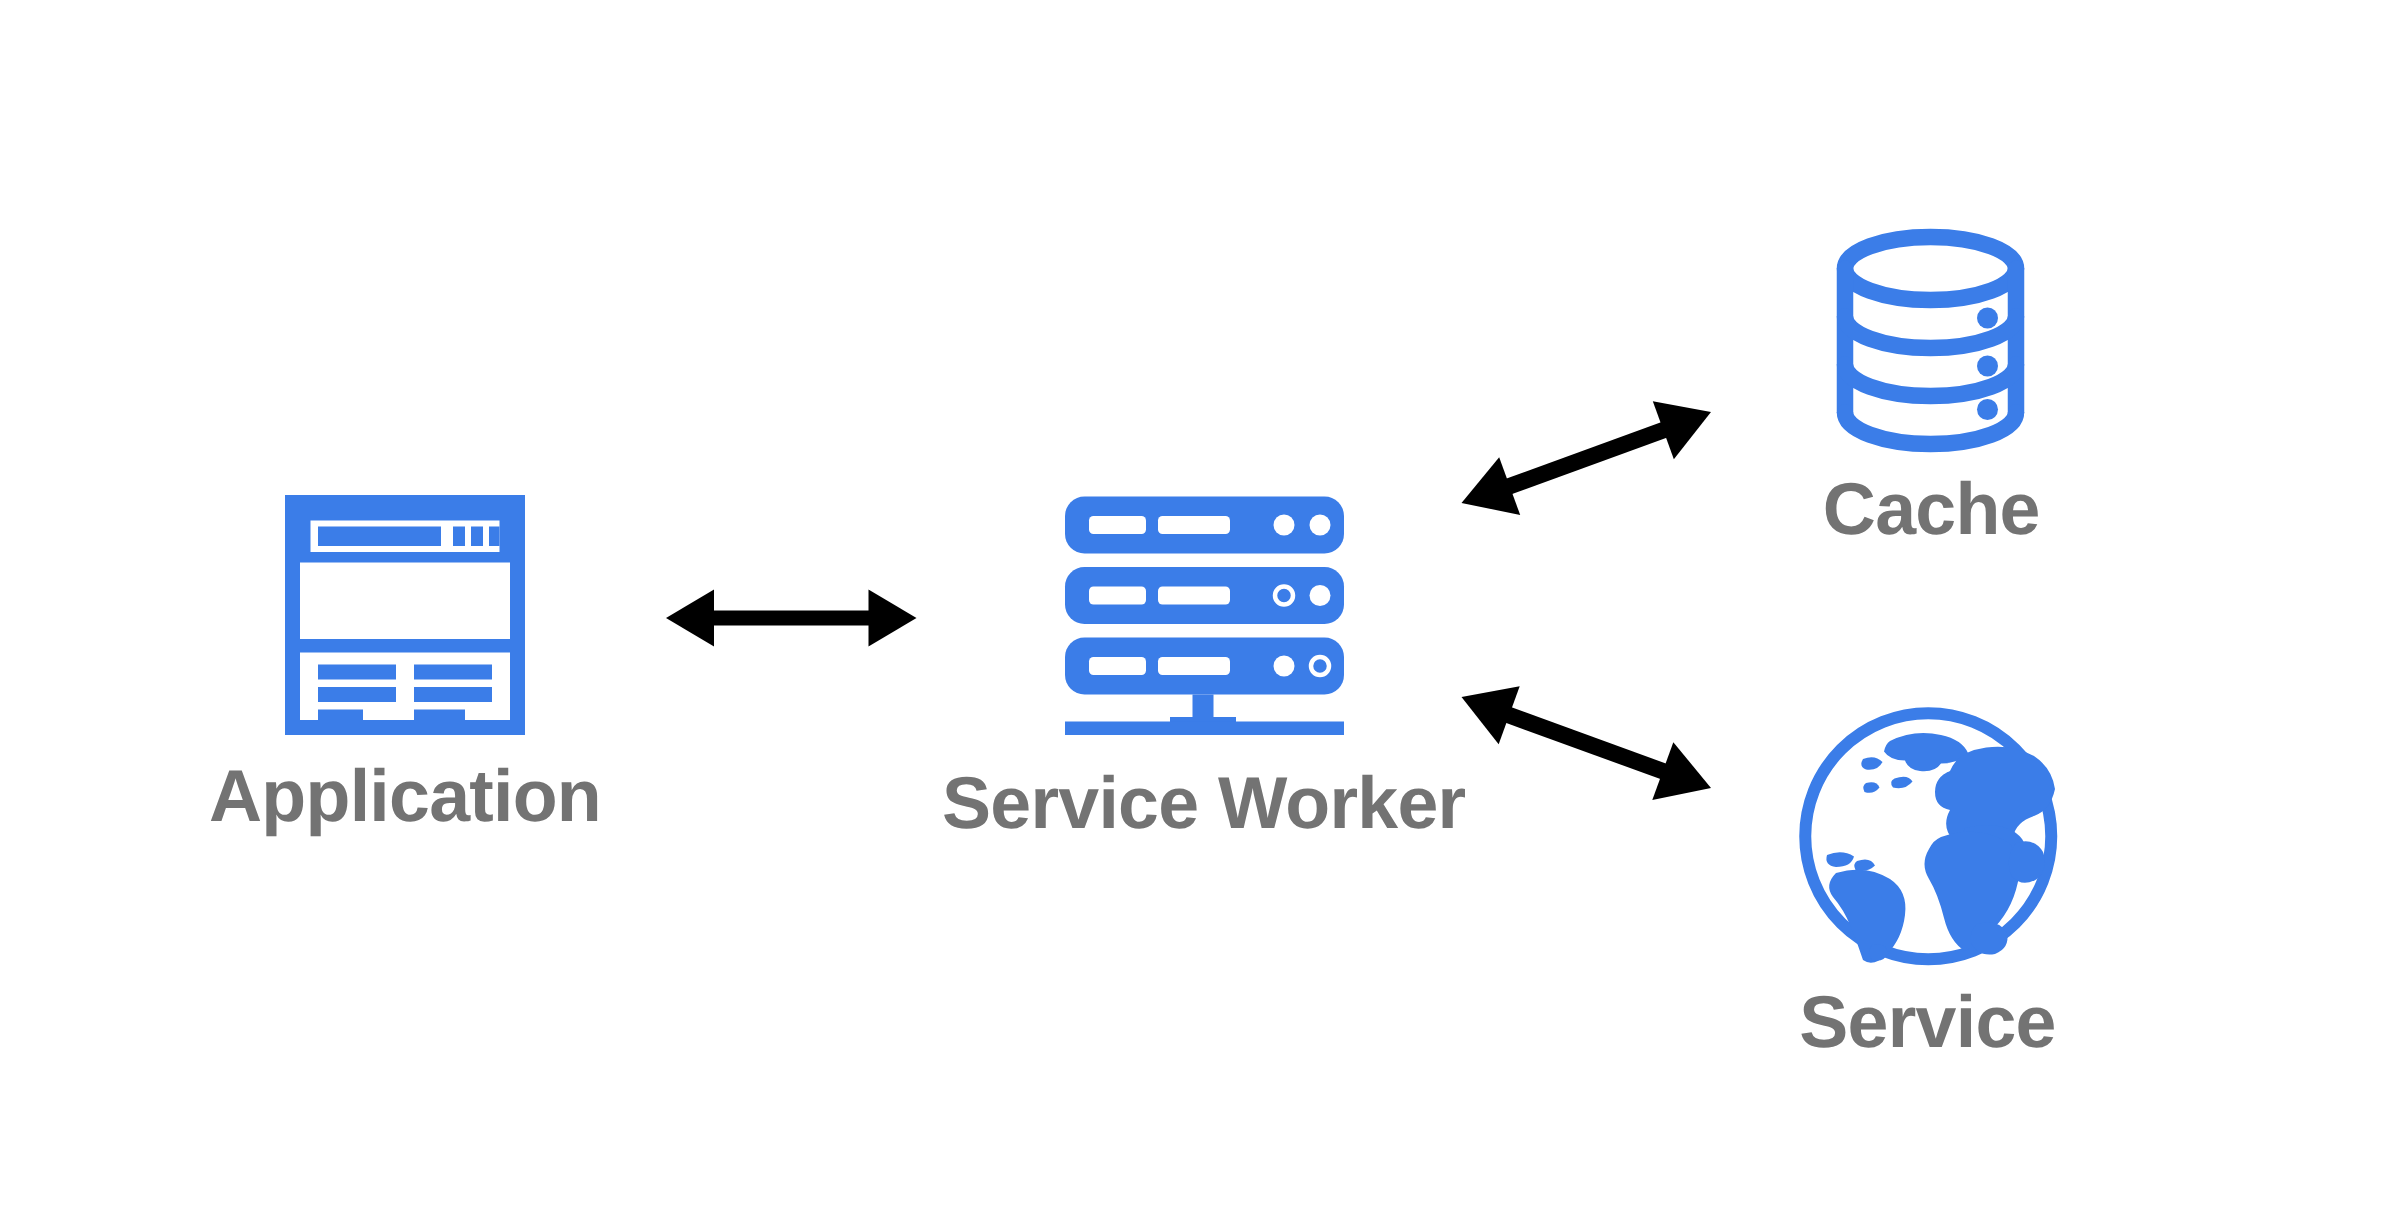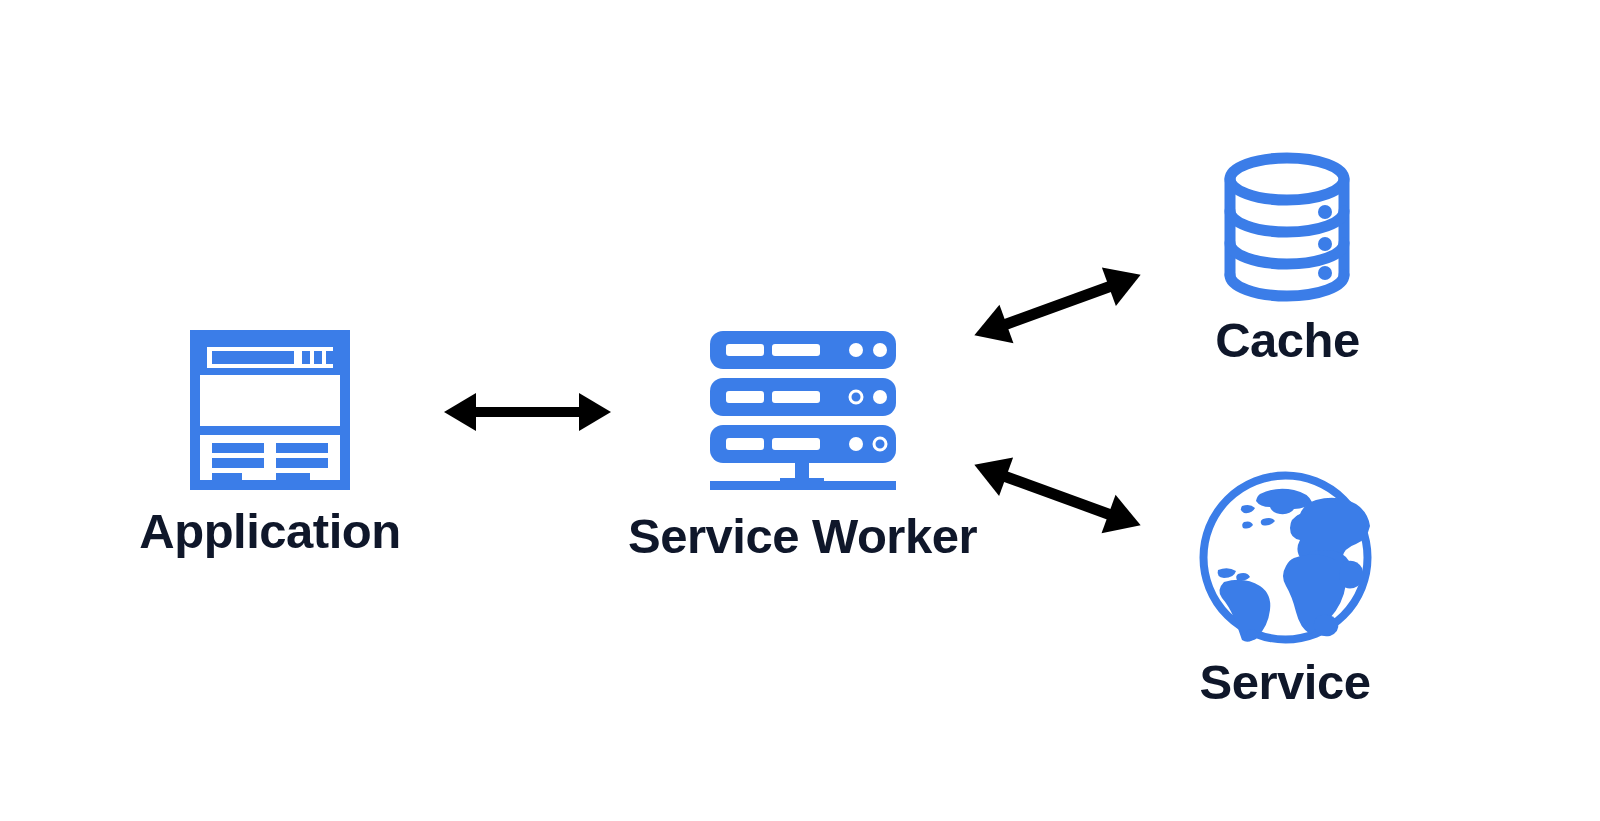--- a/index.html
+++ b/index.html
@@ -26,21 +26,21 @@
     flex-direction: column;
     align-items: center;
   }
   .node-icon {
     display: block;
     line-height: 0;
   }
   .node-label {
     font-family: "Liberation Sans", sans-serif;
     font-weight: bold;
-    color: #0f172a;
+    color: #737373;
     white-space: nowrap;
     letter-spacing: -0.5px;
   }
   
   #node-application {
     left: 135px;
     top: 330px;
     width: 270px;
   }
   #node-application .node-label { font-size: 49px; margin-top: 13px; }

